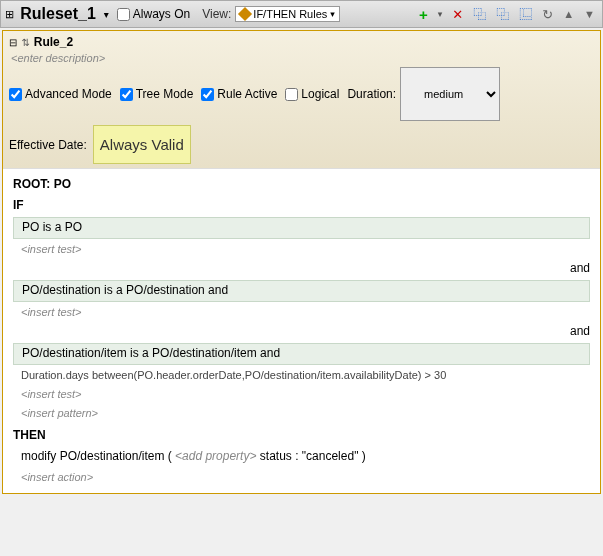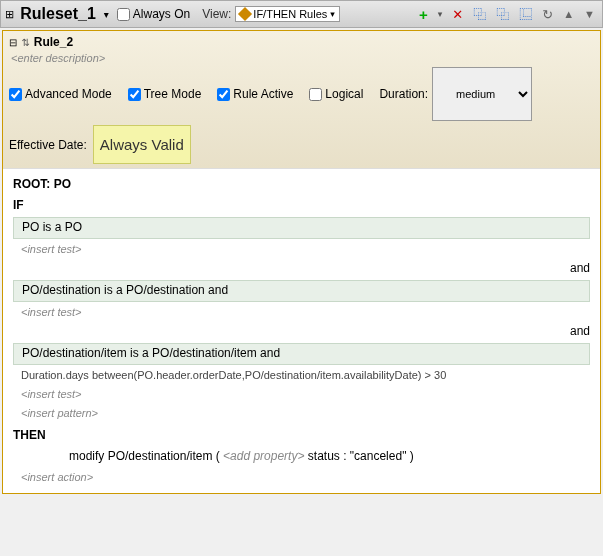--- a/index.html
+++ b/index.html
@@ -90,21 +90,21 @@
     .rule-desc {
       color: #888;
       font-style: italic;
       font-size: 11px;
       margin: 3px 0;
       margin-left: 2px;
     }
     .rule-options {
       display: flex;
       align-items: center;
-      gap: 16px;
+      gap: 8px;
       margin-top: 3px;
     }
     .checkbox-label {
       display: flex;
       align-items: center;
       gap: 3px;
       font-size: 12px;
     }
     .priority-section {
       display: flex;
@@ -190,21 +190,20 @@
       margin: 2px 8px;
       color: #444;
       font-size: 11px;
     }
 
     .modify-line {
       margin: 2px 8px;
     }
     .modify-text {
       color: #000;
-      margin-left: 48px;
     }
     .add-property {
       color: #888;
       font-style: italic;
     }
     .string-value {
       color: #000;
     }
   </style>
 </head>

